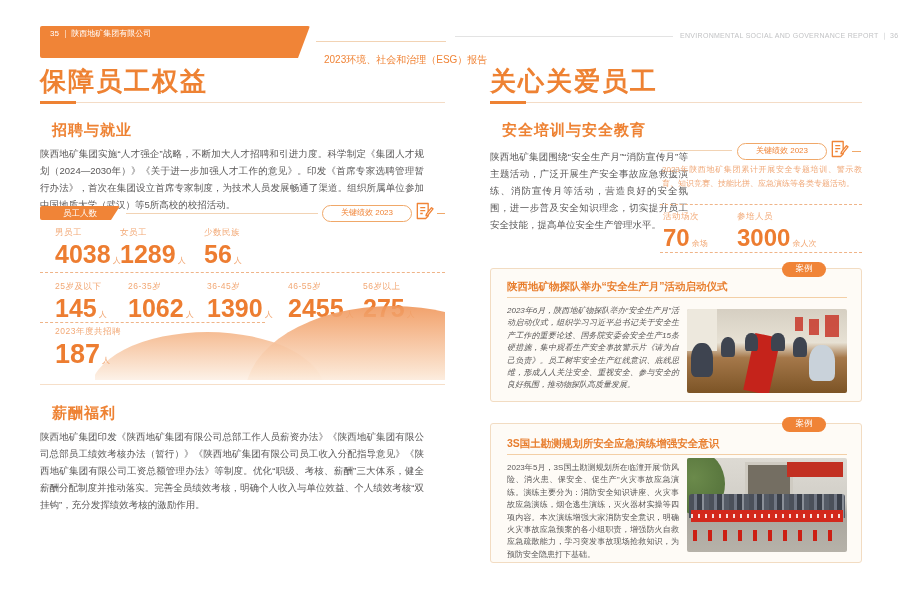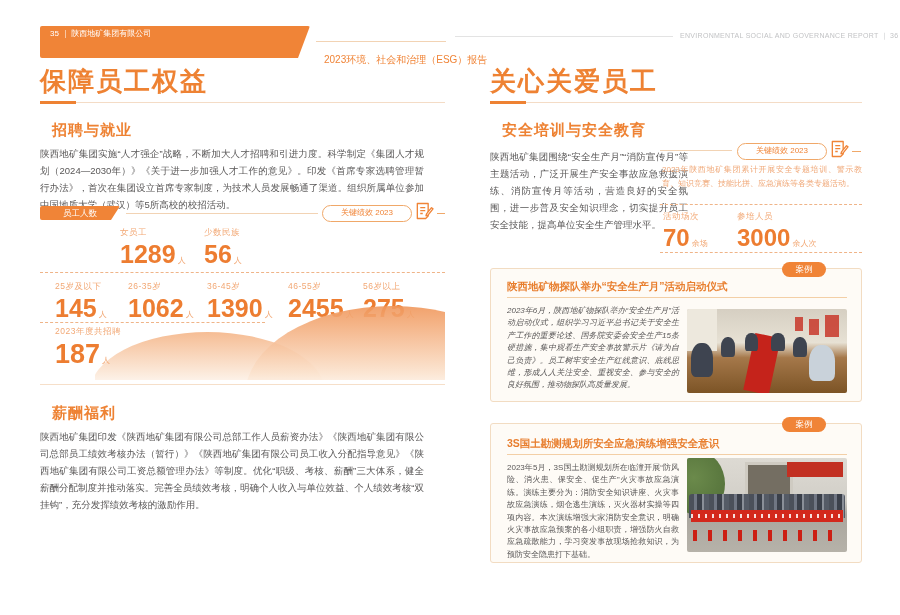--- a/index.html
+++ b/index.html
@@ -36,21 +36,21 @@
   .hill{position:absolute;border-radius:50% 50% 0 0 / 100% 100% 0 0;}
   .hill1{left:-5px;top:32px;width:235px;height:60px;
     background:linear-gradient(180deg,#F3AC79 0%,#FBE6D4 70%,#fff 100%);opacity:.8;}
   .hill2{left:150px;top:6px;width:295px;height:90px;
     background:linear-gradient(180deg,#F0975B 0%,#FBE3CE 75%,#fff 100%);opacity:.9;}
   
   .panel-desc{font-size:8px;color:#F0A878;line-height:1.75;text-align:justify;}
   
   .case-card{background:#FEFBF6;border:1px solid #F2DCC2;border-radius:3px;box-sizing:border-box;}
   .case-badge{position:absolute;width:44px;height:15px;background:#F08437;border-radius:8px;
-    color:#fff;font-size:8.5px;line-height:15px;text-align:center;}
+    color:#fff;font-size:8.5px;line-height:15px;text-align:center;font-family:Liberation Mono, monospace;}
   .case-title{font-size:10.5px;font-weight:bold;color:#E87E2E;}
   .case-divider{height:1px;background:#F3CFA6;}
   .case-body{font-size:8px;color:#595757;line-height:1.55;text-align:justify;}
   .photo{overflow:hidden;border-radius:2px;}
   
   .p1-base{position:absolute;inset:0;background:linear-gradient(180deg,#D6CFC2 0%,#E7E1D4 40%,#A5784A 58%,#7C5426 100%);}
   .p1-window{position:absolute;left:0;top:0;width:30px;height:42px;background:#EDE8DD;}
   .p1-poster{position:absolute;background:#C8372A;opacity:.85;}
   .p1-banner{position:absolute;left:62px;top:26px;width:26px;height:58px;background:#C5231B;transform:rotate(12deg);}
   .pp{position:absolute;background:#3E4450;border-radius:45% 45% 20% 20%;}
@@ -100,20 +100,24 @@
   <div class="abs kpi-pill" style="left:322px;top:205px;width:88px;height:15px;">关键绩效 2023</div>
   <svg class="abs" style="left:414px;top:201px;" width="20" height="20" viewBox="0 0 24 24">
     <g fill="none" stroke="#F08437" stroke-width="1.6" stroke-linejoin="round">
       <path d="M4 3h13v15l-3 3H4z"></path>
         <path d="M7.5 8h6M7.5 11.5h6M7.5 15h3"></path>
       <path d="M15 15.5l6-7.5 1.8 1.4-6 7.6-2.4.7z" fill="#fff"></path>
     </g>
   </svg>
   <div class="abs dash" style="left:437px;top:213px;width:8px;"></div>
 
+  <div class="abs" style="left:55px;top:227px;">
+    <div class="stat-label">男员工</div>
+    <div style="margin-top:3px;"><span class="stat-val">4038</span><span class="stat-unit">人</span></div>
+  </div>
   <div class="abs" style="left:120px;top:227px;">
     <div class="stat-label">女员工</div>
     <div style="margin-top:3px;"><span class="stat-val">1289</span><span class="stat-unit">人</span></div>
   </div>
   <div class="abs" style="left:204px;top:227px;">
     <div class="stat-label">少数民族</div>
     <div style="margin-top:3px;text-align:right;"><span class="stat-val">56</span><span class="stat-unit">人</span></div>
   </div>
 
   <div class="abs dotted" style="left:40px;top:272px;width:405px;"></div>

